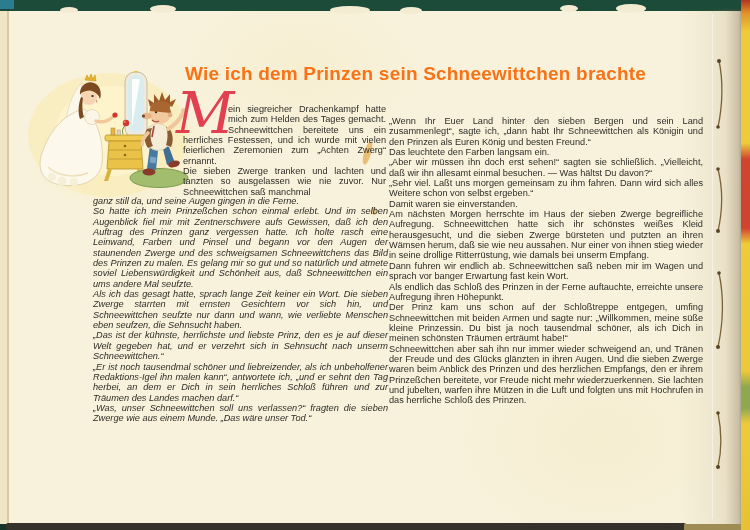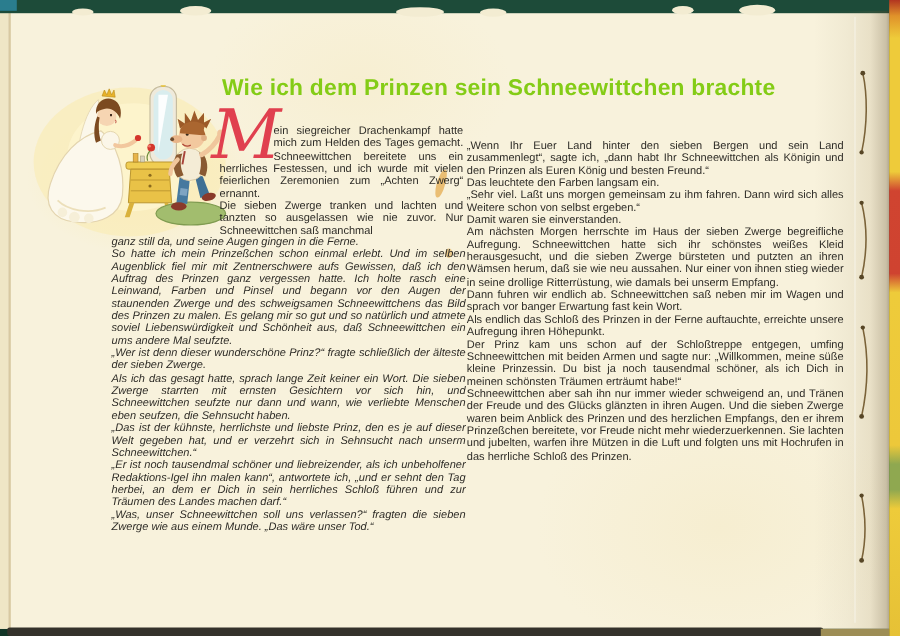--- a/index.html
+++ b/index.html
@@ -61,21 +61,21 @@
   .bottom-strip-right{position:absolute;left:684px;top:524px;width:57px;height:6px;background:#9d8d55;}
 
   
   .stain-a{position:absolute;left:364px;top:141px;width:7px;height:24px;border-radius:60% 40% 55% 45%;
     background:rgba(222,148,30,.55);transform:rotate(14deg);}
   .stain-b{position:absolute;left:371px;top:207px;width:6px;height:8px;border-radius:50%;background:rgba(214,150,40,.45);}
 
   
   .title{
     position:absolute;left:185px;top:63px;width:500px;
-    font-size:19px;font-weight:bold;color:#84cc16;letter-spacing:.2px;
+    font-size:19px;font-weight:bold;color:#f97316;letter-spacing:.2px;
   }
 
   
   .dropcap{
     position:absolute;left:176px;top:84px;width:60px;height:62px;
     font-family:"DejaVu Serif",serif;font-style:italic;
     font-size:57px;line-height:58px;color:#e0404f;
   }
 
   
@@ -244,30 +244,30 @@
 
   <div class="col col-a">
     <div class="dropcap-spacer"></div>
   <div class="para">ein siegreicher Drachenkampf hatte mich zum Helden des Tages gemacht. Schneewittchen bereitete uns ein herrliches Festessen, und ich wurde mit vielen feierlichen Zeremonien zum „Achten Zwerg“ ernannt.</div>
       <div class="para">Die sieben Zwerge tranken und lachten und tanzten so ausgelassen wie nie zuvor. Nur Schneewittchen saß manchmal</div>
     </div>
 
   <div class="col col-b">
       <div class="para">ganz still da, und seine Augen gingen in die Ferne.</div>
       <div class="para">So hatte ich mein Prinzeßchen schon einmal erlebt. Und im selben Augenblick fiel mir mit Zentnerschwere aufs Gewissen, daß ich den Auftrag des Prinzen ganz vergessen hatte. Ich holte rasch eine Leinwand, Farben und Pinsel und begann vor den Augen der staunenden Zwerge und des schweigsamen Schneewittchens das Bild des Prinzen zu malen. Es gelang mir so gut und so natürlich und atmete soviel Liebenswürdigkeit und Schönheit aus, daß Schneewittchen ein ums andere Mal seufzte.</div>
-      <div class="para">„Wer ist denn dieser wunderschöne Prinz?“ fragte schließlich der älteste der sieben Zwerge.</div>
       <div class="para">Als ich das gesagt hatte, sprach lange Zeit keiner ein Wort. Die sieben Zwerge starrten mit ernsten Gesichtern vor sich hin, und Schneewittchen seufzte nur dann und wann, wie verliebte Menschen eben seufzen, die Sehnsucht haben.</div>
       <div class="para">„Das ist der kühnste, herrlichste und liebste Prinz, den es je auf dieser Welt gegeben hat, und er verzehrt sich in Sehnsucht nach unserm Schneewittchen.“</div>
       <div class="para">„Er ist noch tausendmal schöner und liebreizender, als ich unbeholfener Redaktions-Igel ihn malen kann“, antwortete ich, „und er sehnt den Tag herbei, an dem er Dich in sein herrliches Schloß führen und zur Träumen des Landes machen darf.“</div>
       <div class="para">„Was, unser Schneewittchen soll uns verlassen?“ fragten die sieben Zwerge wie aus einem Munde. „Das wäre unser Tod.“</div>
     </div>
 
   <div class="col col-r">
       <div class="para">„Wenn Ihr Euer Land hinter den sieben Bergen und sein Land zusammenlegt“, sagte ich, „dann habt Ihr Schneewittchen als Königin und den Prinzen als Euren König und besten Freund.“</div>
       <div class="para">Das leuchtete den Farben langsam ein.</div>
+      <div class="para">„Aber wir müssen ihn doch erst sehen!“ sagten sie schließlich. „Vielleicht, daß wir ihn allesamt einmal besuchen. — Was hältst Du davon?“</div>
       <div class="para">„Sehr viel. Laßt uns morgen gemeinsam zu ihm fahren. Dann wird sich alles Weitere schon von selbst ergeben.“</div>
       <div class="para">Damit waren sie einverstanden.</div>
       <div class="para">Am nächsten Morgen herrschte im Haus der sieben Zwerge begreifliche Aufregung. Schneewittchen hatte sich ihr schönstes weißes Kleid herausgesucht, und die sieben Zwerge bürsteten und putzten an ihren Wämsen herum, daß sie wie neu aussahen. Nur einer von ihnen stieg wieder in seine drollige Ritterrüstung, wie damals bei unserm Empfang.</div>
       <div class="para">Dann fuhren wir endlich ab. Schneewittchen saß neben mir im Wagen und sprach vor banger Erwartung fast kein Wort.</div>
       <div class="para">Als endlich das Schloß des Prinzen in der Ferne auftauchte, erreichte unsere Aufregung ihren Höhepunkt.</div>
       <div class="para">Der Prinz kam uns schon auf der Schloßtreppe entgegen, umfing Schneewittchen mit beiden Armen und sagte nur: „Willkommen, meine süße kleine Prinzessin. Du bist ja noch tausendmal schöner, als ich Dich in meinen schönsten Träumen erträumt habe!“</div>
       <div class="para">Schneewittchen aber sah ihn nur immer wieder schweigend an, und Tränen der Freude und des Glücks glänzten in ihren Augen. Und die sieben Zwerge waren beim Anblick des Prinzen und des herzlichen Empfangs, den er ihrem Prinzeßchen bereitete, vor Freude nicht mehr wiederzuerkennen. Sie lachten und jubelten, warfen ihre Mützen in die Luft und folgten uns mit Hochrufen in das herrliche Schloß des Prinzen.</div>
     </div>
 
 </div>

